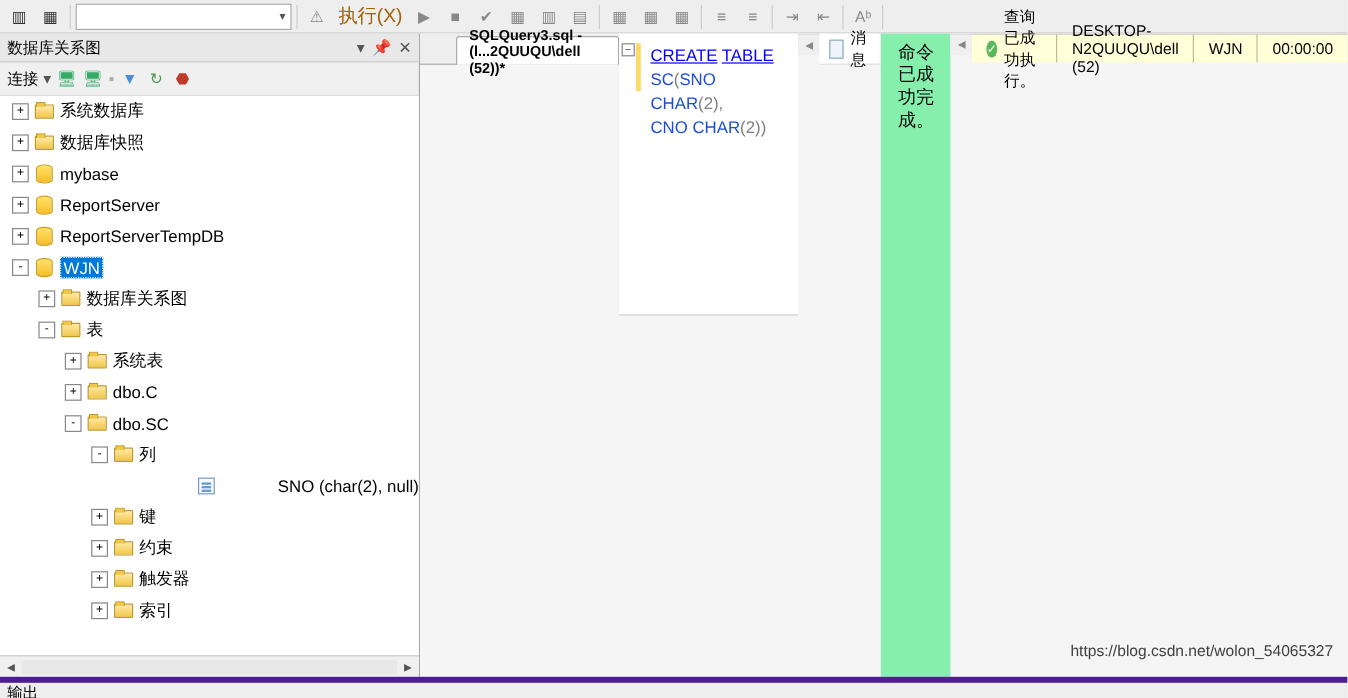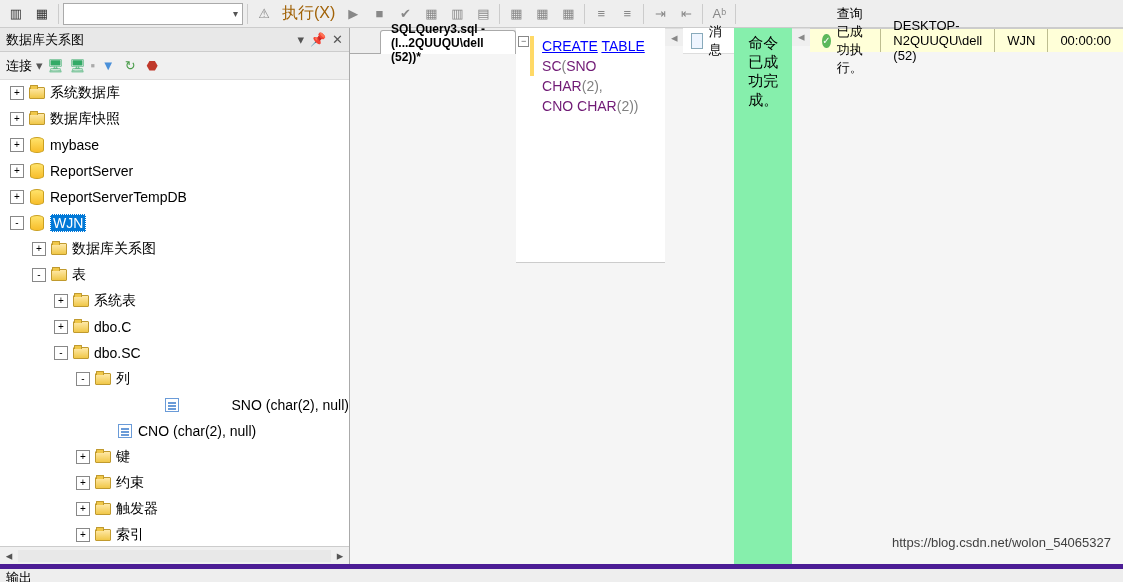--- a/index.html
+++ b/index.html
@@ -48,21 +48,21 @@
 .editor { flex: 1; display: flex; flex-direction: row; background: #f5f5f5; }
 .tabstrip { height: 26px; display: flex; align-items: flex-end; padding-left: 30px; gap: 2px; background: #eee; border-bottom: 1px solid #aaa; }
 .tab { height: 24px; border: 1px solid #aaa; border-bottom: none; background: #e4e4e4; padding: 2px 10px; font-size: 12px; display: flex; align-items: center; border-radius: 3px 3px 0 0; }
 .tab.active { background: #fff; font-weight: bold; position: relative; top: 1px; }
 .code-area { background: #fff; padding: 8px 8px 8px 4px; font-family: Consolas, monospace; font-size: 14px; line-height: 20px; height: 235px; border-bottom: 1px solid #ccc; position: relative; }
 .gutter { position: absolute; left: 2px; top: 8px; width: 14px; }
 .fold { width: 11px; height: 11px; border: 1px solid #888; text-align: center; font-size: 9px; line-height: 9px; color: #555; }
 .yellowbar { position: absolute; left: 14px; top: 8px; width: 4px; background: #ffd966; height: 40px; }
 .code-lines { margin-left: 22px; }
 .kw-blue { color: #0000ff; text-decoration: underline; }
-.kw-teal { color: #701a75; }
+.kw-teal { color: #1d4ed8; }
 .kw-gray { color: #808080; }
 .hscroll { height: 18px; background: #efefef; border-top: 1px solid #ddd; display:flex; align-items: center; }
 .hscroll .arrow { width: 18px; text-align: center; color: #888; }
 
 
 .msg-header { height: 26px; display: flex; align-items: center; gap: 6px; padding: 0 8px; background: #fff; border-bottom: 1px solid #ddd; }
 .msg-header .ico { width: 16px; height: 16px; border: 1px solid #8ab; background: #eef5ff; }
 .msg-body { flex: 1; background: #86efac; padding: 6px 14px; font-size: 15px; }
 .hscroll2 { height: 18px; background: #efefef; border-top: 1px solid #ddd; display:flex; }
 .hscroll2 .arrow { width: 18px; text-align: center; color: #888; }
@@ -218,27 +218,20 @@
           </span>
           <span class="txt">列</span>
         </div>
         <div class="tree-node" style="padding-left: 98px; justify-content: space-between;">
           <span class="noexp"></span>
           <span class="icn">
             <span class="col-icn"></span>
           </span>
           <span class="txt">SNO (char(2), null)</span>
         </div>
-        <div class="tree-node" style="padding-left: 98px;">
-          <span class="noexp"></span>
-          <span class="icn">
-            <span class="col-icn"></span>
-          </span>
-          <span class="txt">CNO (char(2), null)</span>
-        </div>
         <div class="tree-node" style="padding-left: 76px;">
           <span class="exp">+</span>
           <span class="icn">
             <span class="folder-icn"></span>
           </span>
           <span class="txt">键</span>
         </div>
         <div class="tree-node" style="padding-left: 76px;">
           <span class="exp">+</span>
           <span class="icn">

